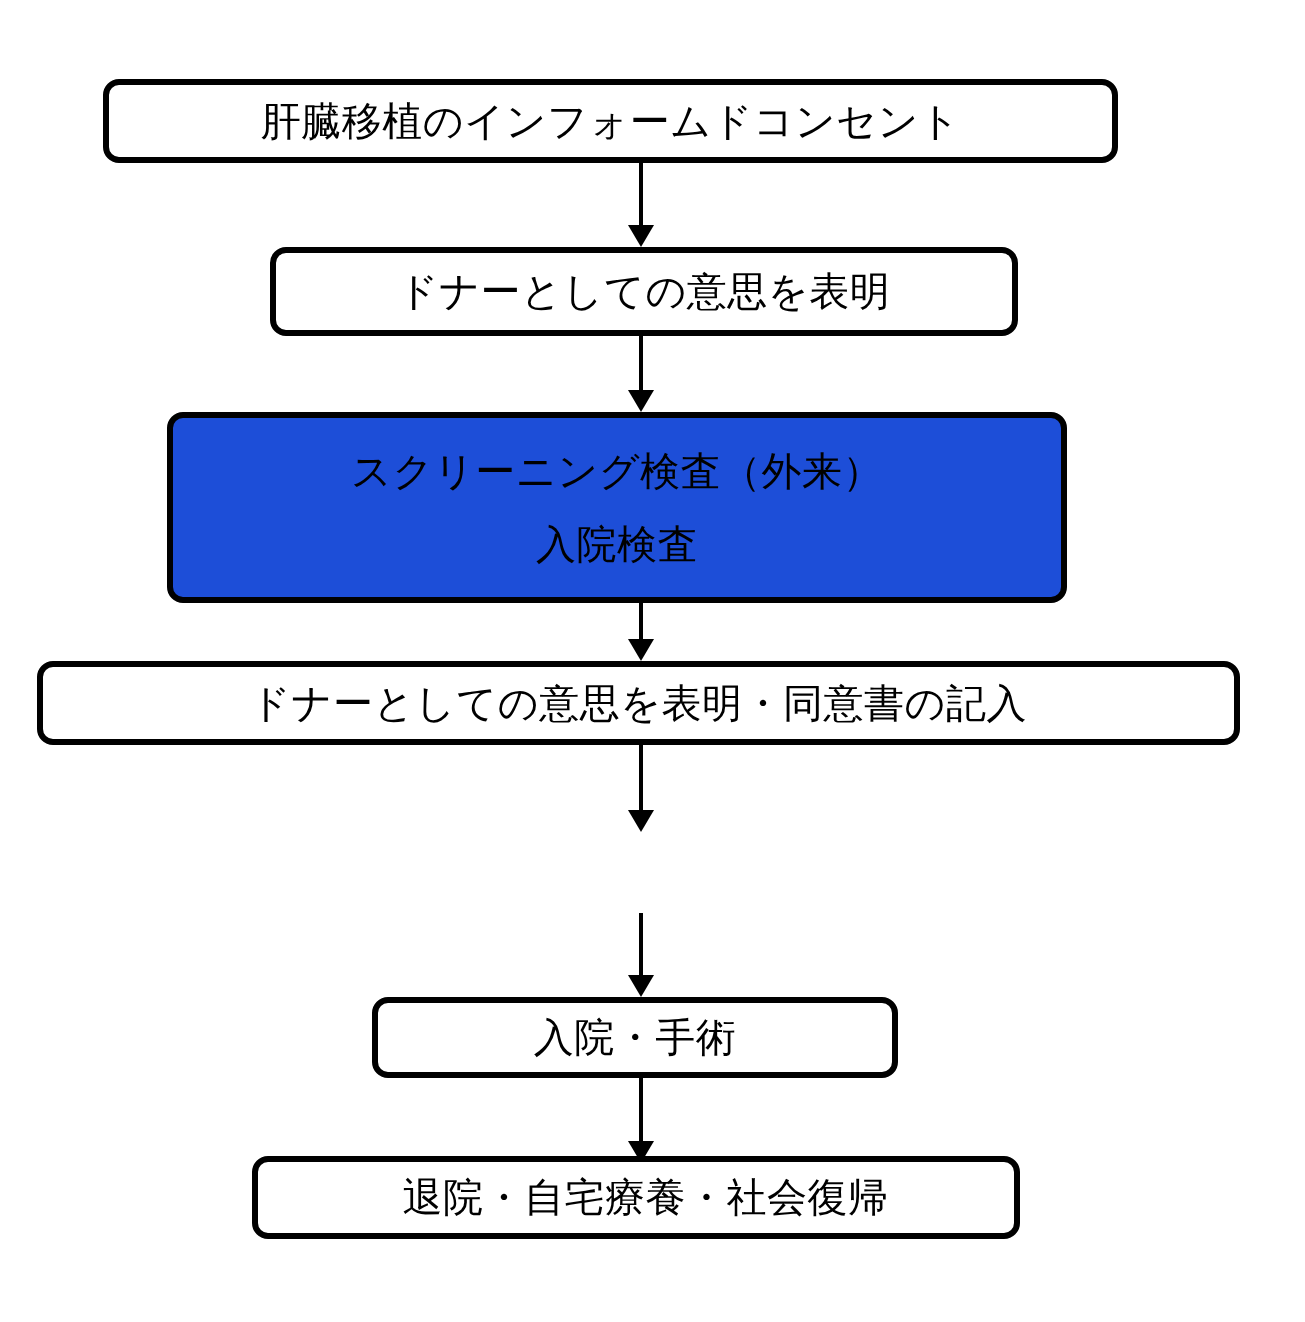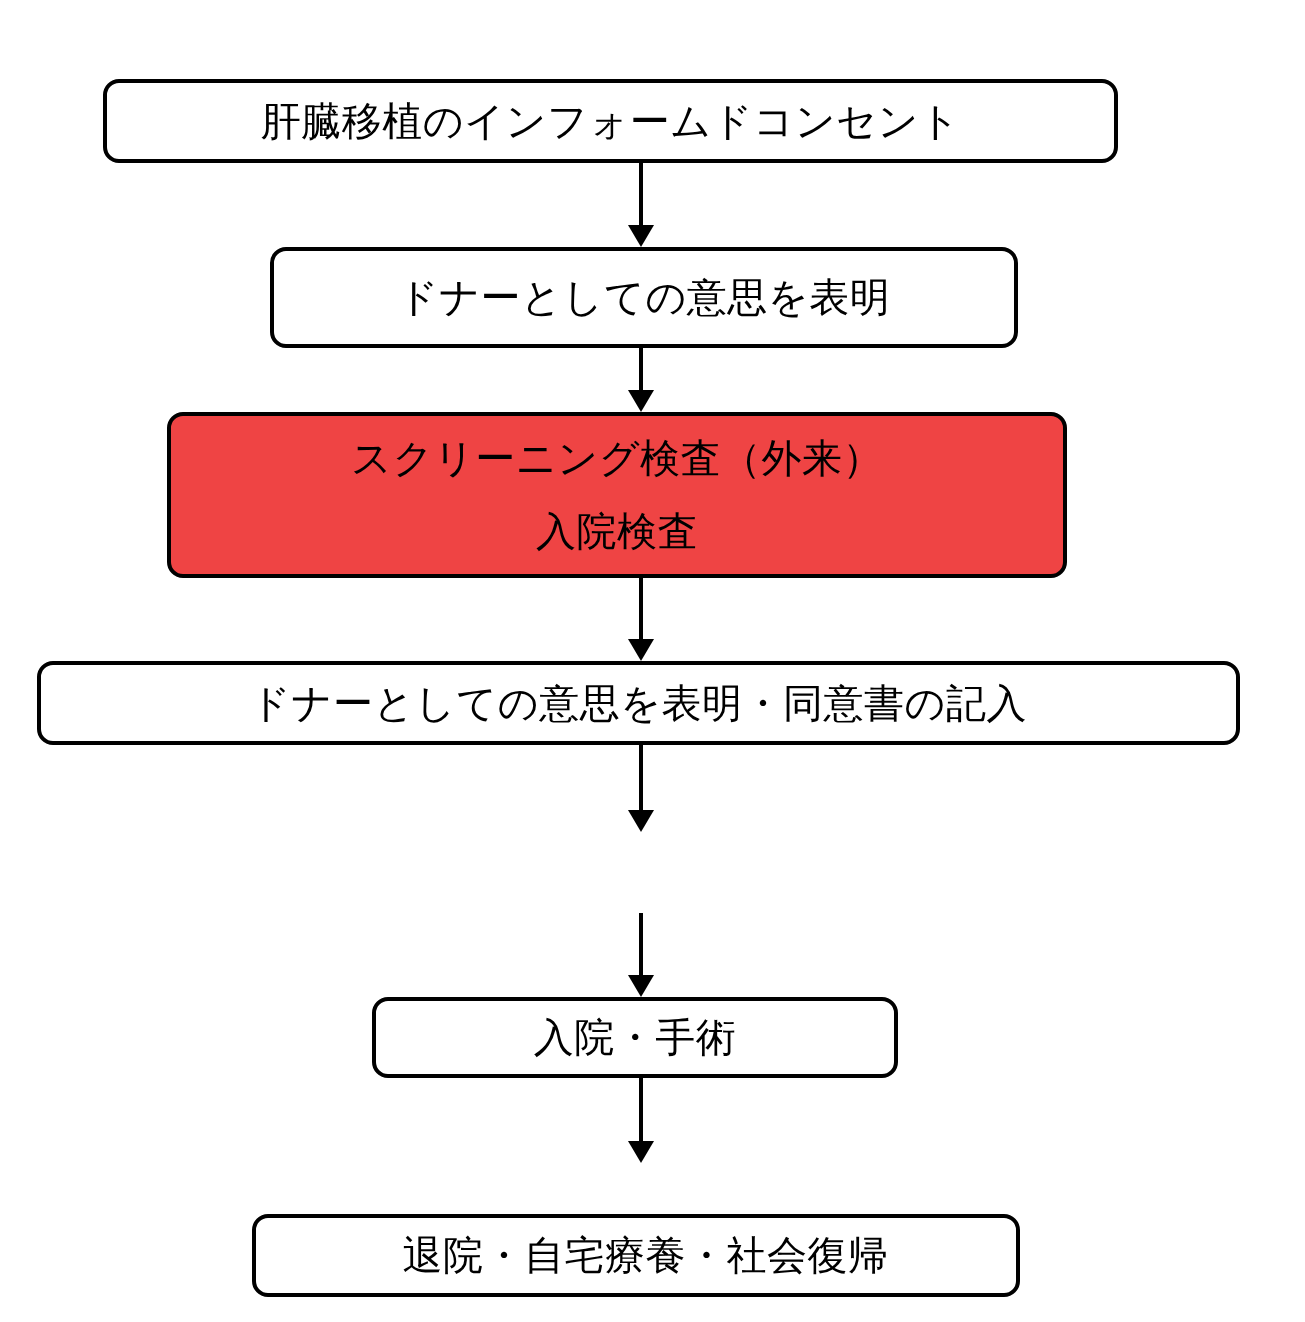--- a/index.html
+++ b/index.html
@@ -13,21 +13,21 @@
   }
   #flowchart-canvas {
     position: relative;
     width: 1305px;
     height: 1322px;
     background: #ffffff;
     overflow: hidden;
   }
   .node {
     position: absolute;
-    border: 4px solid #f97316;
+    border: 6px solid #f97316;
     border-radius: 16px;
     background: #ffffff;
     display: flex;
     flex-direction: column;
     align-items: center;
     justify-content: center;
     color: #000000;
     text-align: center;
     line-height: 1.42;
   }
@@ -86,29 +86,29 @@
       <div class="shaft" style="height: 64px;"></div>
       <div class="head" style="top: 62px;"></div>
     </div>
     <div class="connector" style="left: 641px; top: 1078px;">
       <div class="shaft" style="height: 65px;"></div>
       <div class="head" style="top: 63px;"></div>
     </div>
     <div class="node" style="left: 103px; top: 79px; width: 1015px; height: 84px; border-color: rgb(0, 0, 0); background: rgb(255, 255, 255);">
       <span class="node-line">肝臓移植のインフォームドコンセント</span>
     </div>
-    <div class="node" style="left: 270px; top: 247px; width: 748px; height: 101px; border-color: rgb(0, 0, 0); background: rgb(255, 255, 255);">
+    <div class="node" style="left: 270px; top: 247px; width: 748px; height: 89px; border-color: rgb(0, 0, 0); background: rgb(255, 255, 255);">
       <span class="node-line">ドナーとしての意思を表明</span>
     </div>
-    <div class="node two-line" style="left: 167px; top: 412px; width: 900px; height: 166px; border-color: rgb(0, 0, 0); background: #ef4444;">
+    <div class="node two-line" style="left: 167px; top: 412px; width: 900px; height: 191px; border-color: rgb(0, 0, 0); background: #1d4ed8;">
       <span class="node-line">スクリーニング検査（外来）</span>
       <span class="node-line">入院検査</span>
     </div>
     <div class="node" style="left: 37px; top: 661px; width: 1203px; height: 84px; border-color: rgb(0, 0, 0); background: rgb(255, 255, 255);">
       <span class="node-line">ドナーとしての意思を表明・同意書の記入</span>
     </div>
     <div class="node" style="left: 372px; top: 997px; width: 526px; height: 81px; border-color: rgb(0, 0, 0); background: rgb(255, 255, 255);">
       <span class="node-line">入院・手術</span>
     </div>
-    <div class="node" style="left: 252px; top: 1214px; width: 768px; height: 83px; border-color: rgb(0, 0, 0); background: rgb(255, 255, 255); padding-left: 19px;">
+    <div class="node" style="left: 252px; top: 1156px; width: 768px; height: 83px; border-color: rgb(0, 0, 0); background: rgb(255, 255, 255); padding-left: 19px;">
       <span class="node-line">退院・自宅療養・社会復帰</span>
     </div>
   </div>
 
 </body></html>

